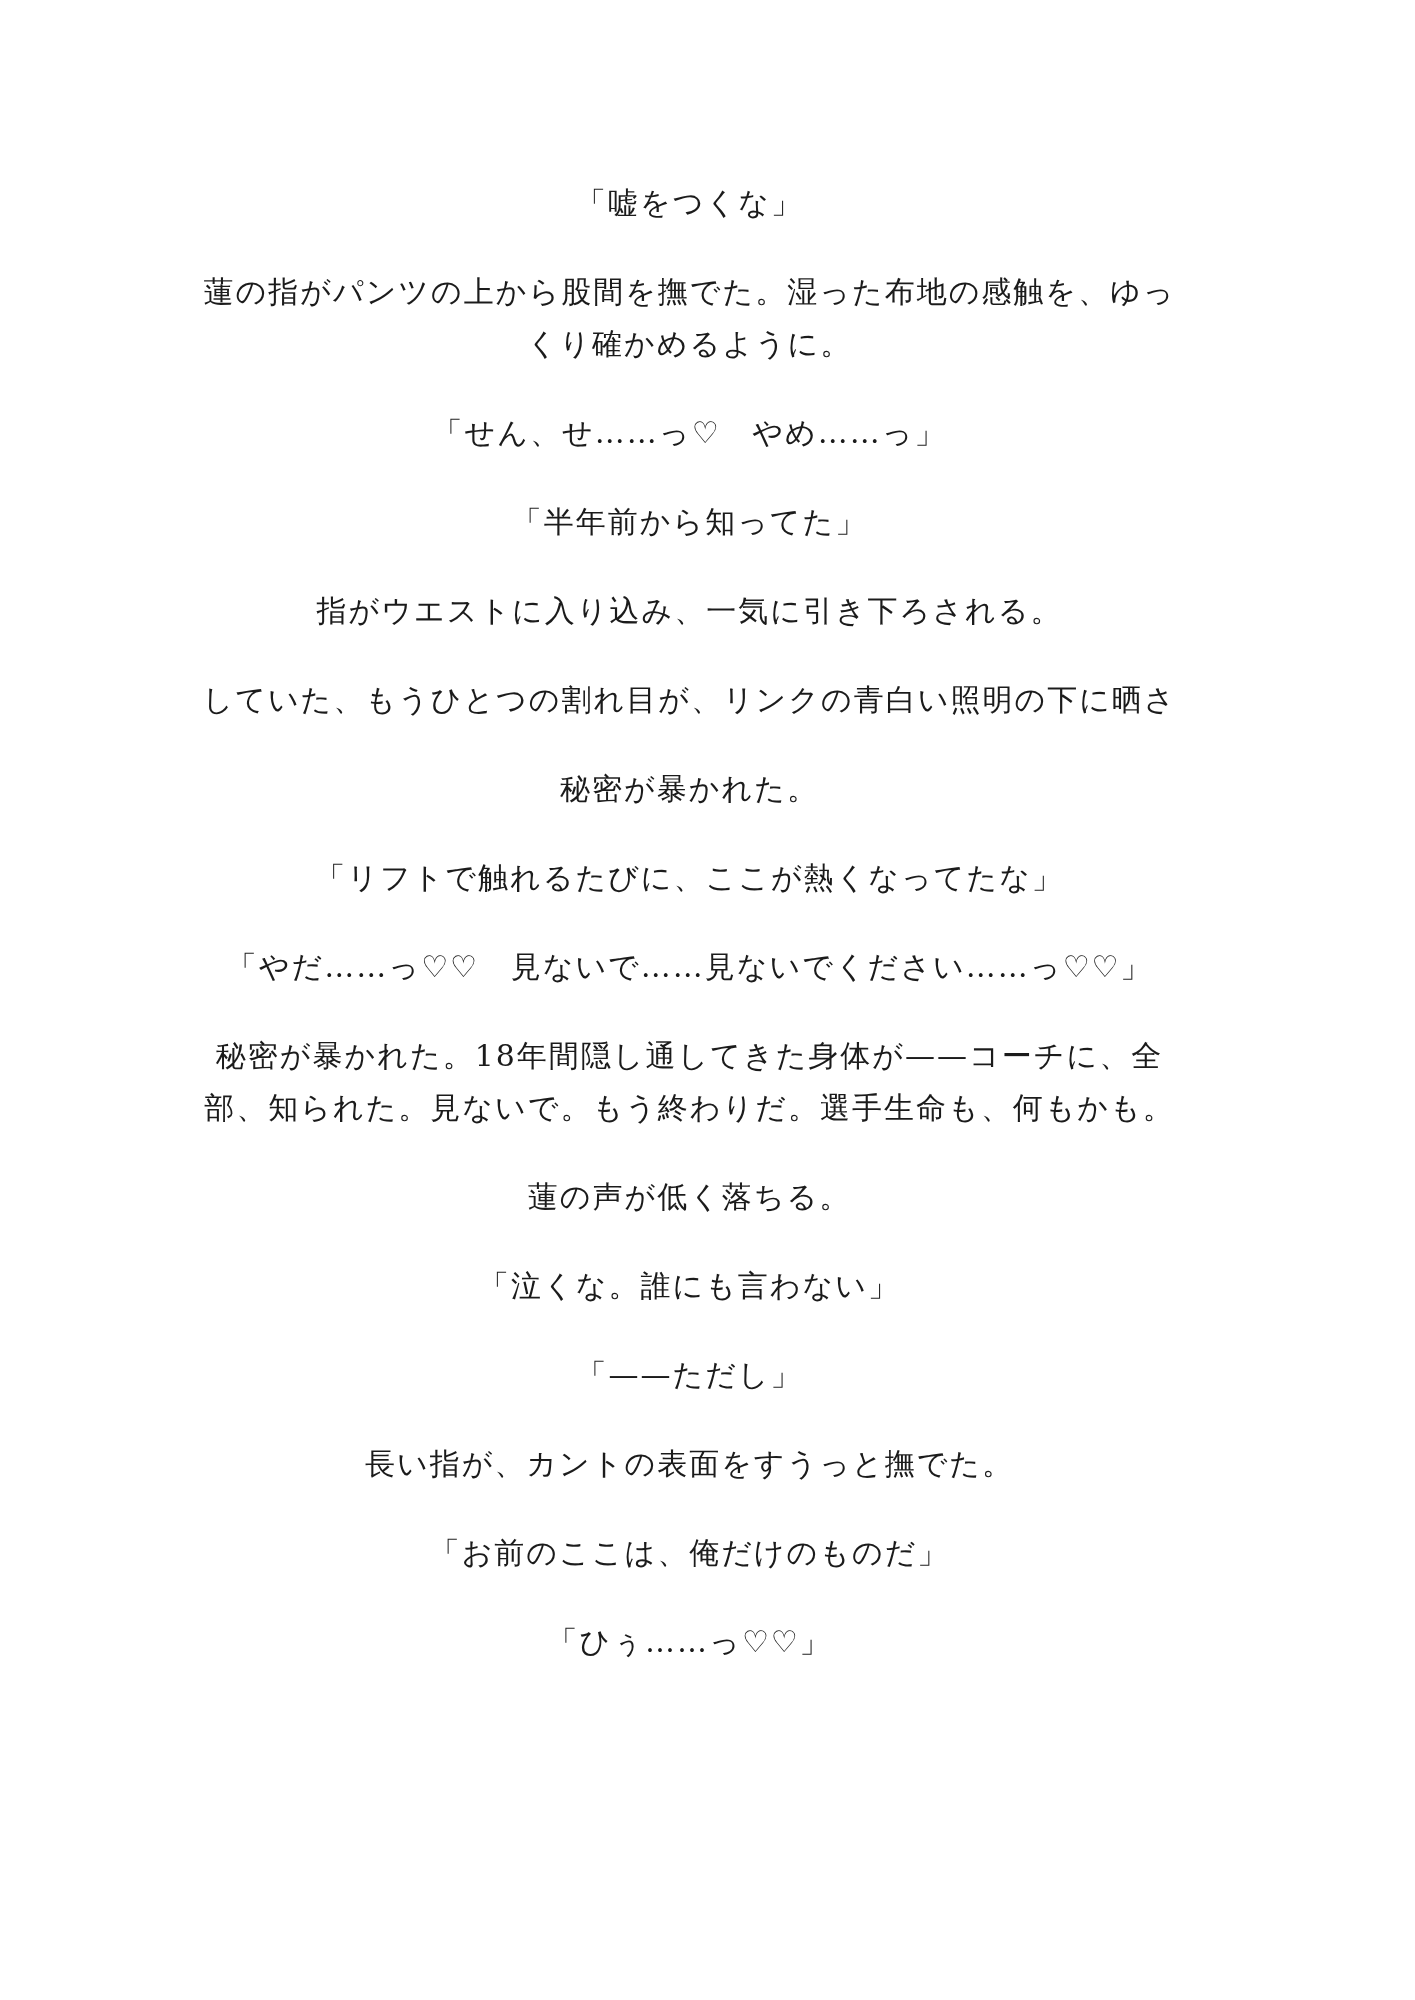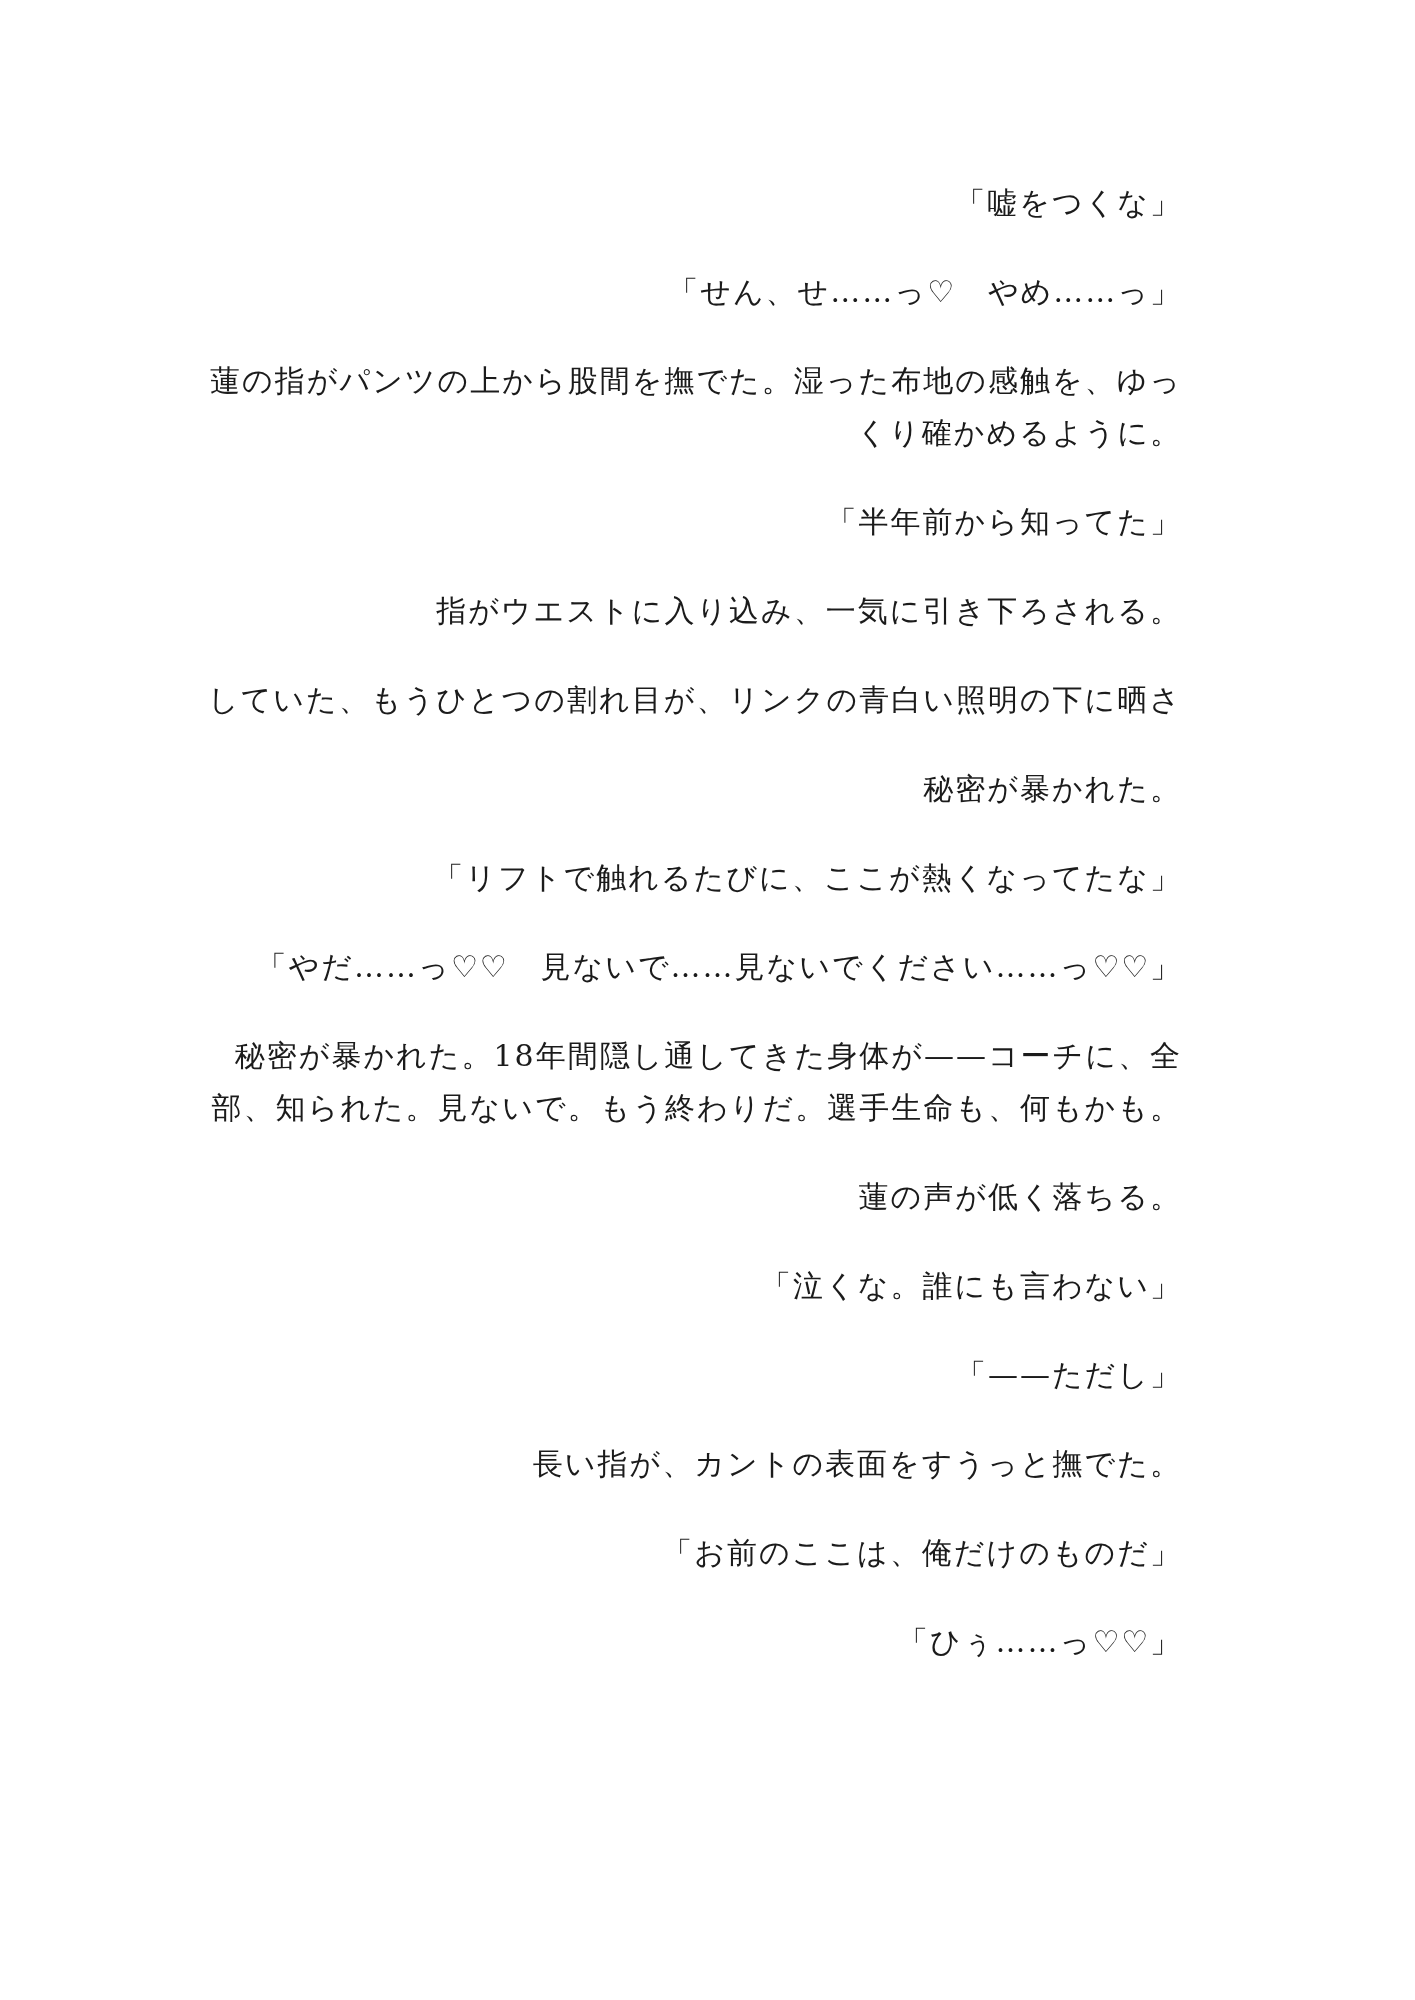--- a/index.html
+++ b/index.html
@@ -16,21 +16,21 @@
   }
   .text-column {
     position: absolute;
     left: 197px;
     top: 177px;
     width: 985px;
     color: #1b1b1b;
     font-family: "DejaVu Serif", "Liberation Serif", serif;
     font-size: 30px;
     letter-spacing: 2px;
-    text-align: right;
+    text-align: center;
   }
   .para {
     margin: 0 0 37px 0;
   }
   .para:last-child {
     margin-bottom: 0;
   }
   .line {
     display: block;
     height: 52px;
@@ -42,26 +42,26 @@
 <body>
 
 <div class="page">
   <div class="text-column">
 
     <div class="para">
       <span class="line">「嘘をつくな」</span>
     </div>
 
     <div class="para">
-      <span class="line">「せん、せ……っ♡　やめ……っ」</span>
+      <span class="line">蓮の指がパンツの上から股間を撫でた。湿った布地の感触を、ゆっ</span>
+      <span class="line">くり確かめるように。</span>
     </div>
 
     <div class="para">
-      <span class="line">蓮の指がパンツの上から股間を撫でた。湿った布地の感触を、ゆっ</span>
-      <span class="line">くり確かめるように。</span>
+      <span class="line">「せん、せ……っ♡　やめ……っ」</span>
     </div>
 
     <div class="para">
       <span class="line">「半年前から知ってた」</span>
     </div>
 
     <div class="para">
       <span class="line">指がウエストに入り込み、一気に引き下ろされる。</span>
     </div>
 

